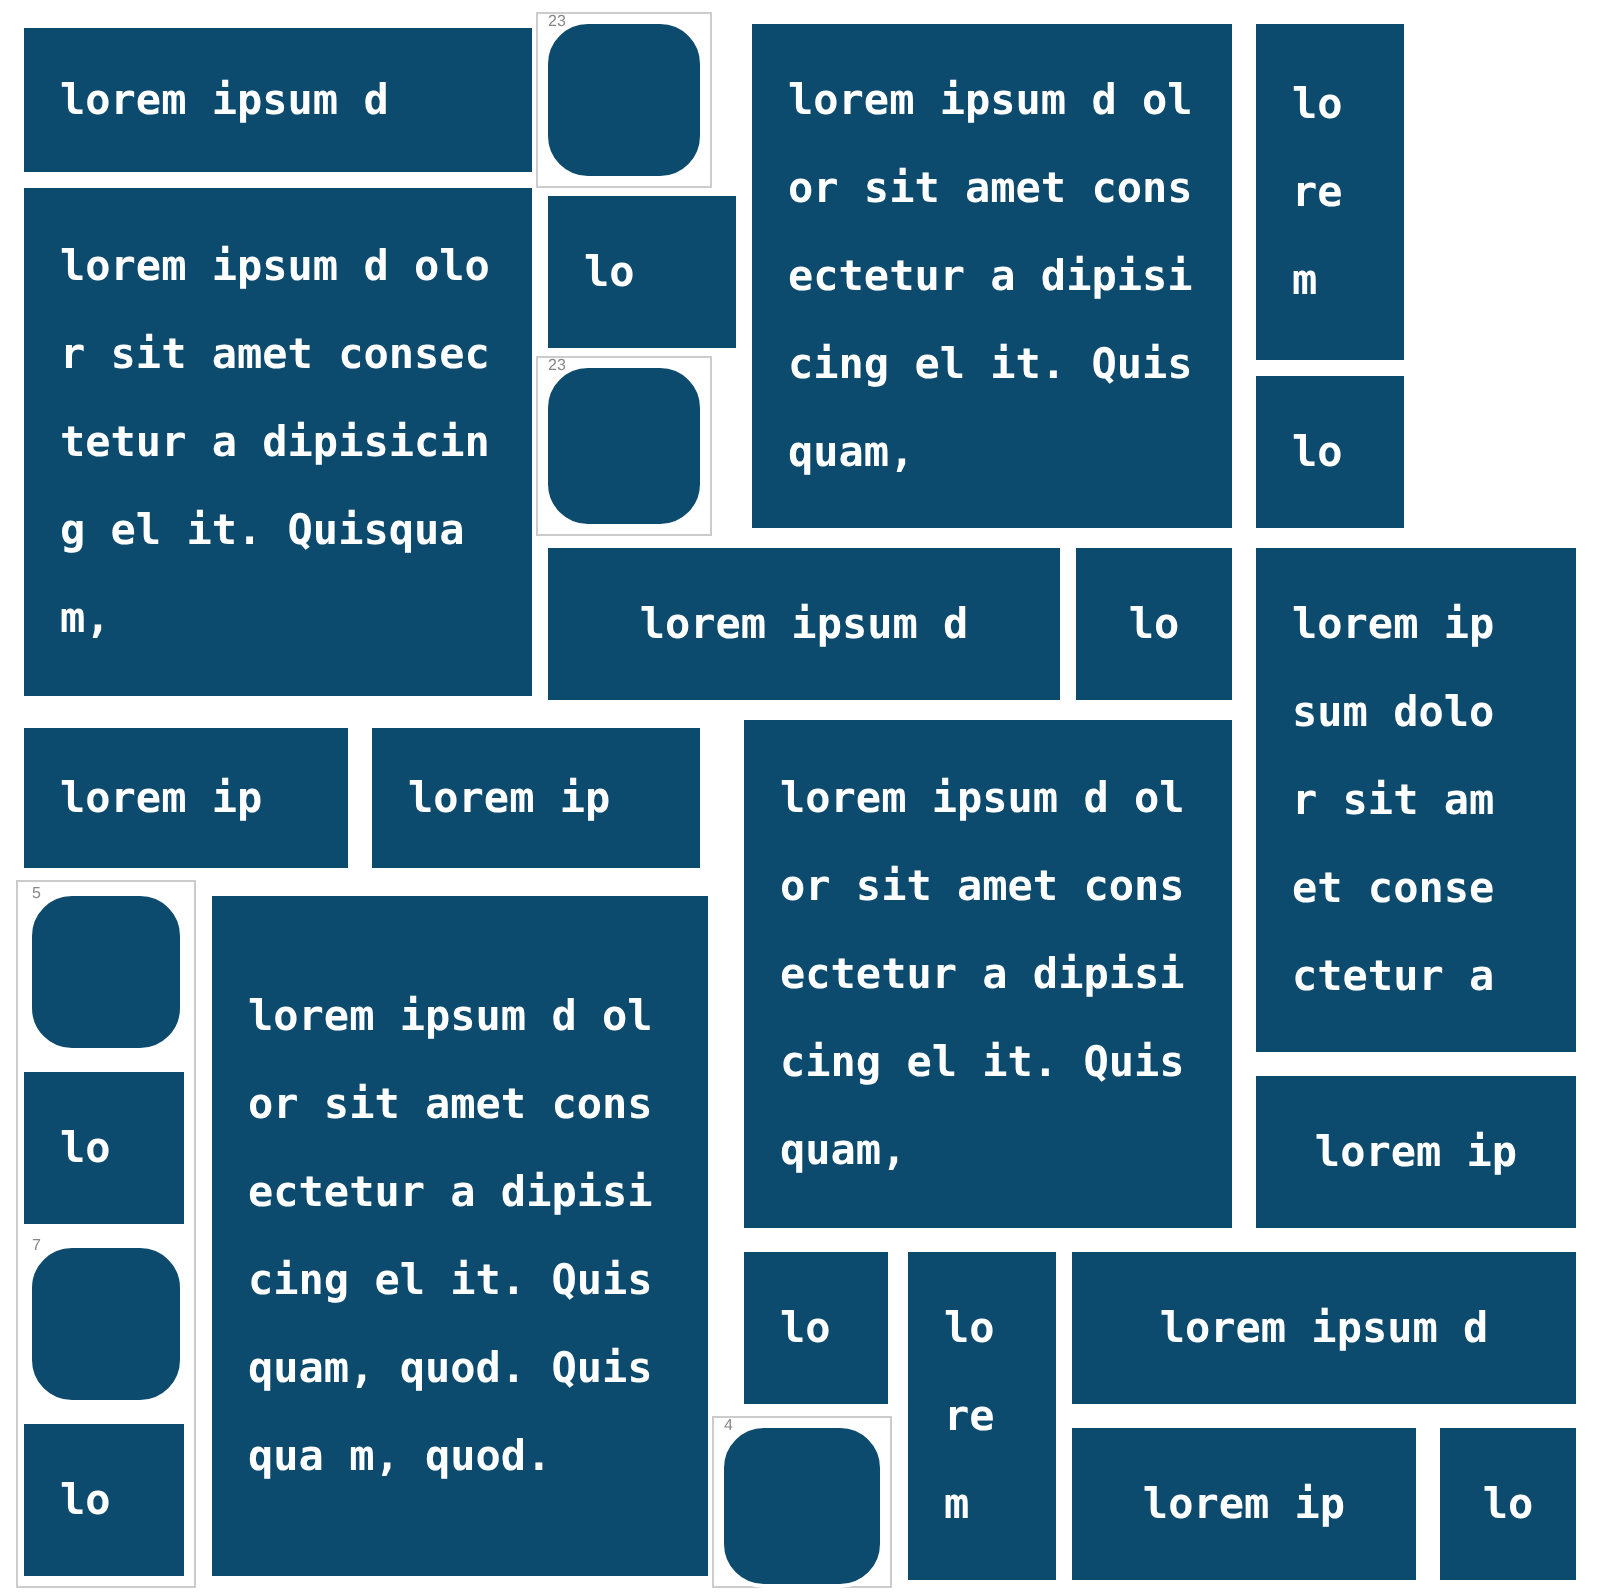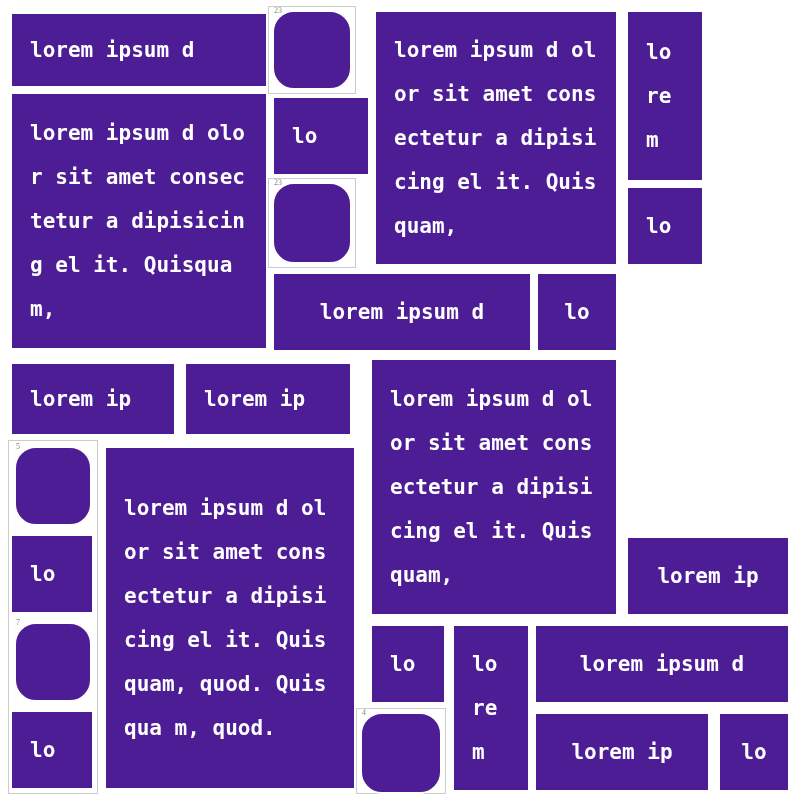--- a/index.html
+++ b/index.html
@@ -14,21 +14,21 @@
     overflow: hidden;
   }
   #canvas {
     position: relative;
     width: 800px;
     height: 798px;
     background: #ffffff;
   }
   .cell {
     position: absolute;
-    background: #4c1d95;
+    background: #0c4a6e;
     color: #ffffff;
     border: 2px solid #ffffff;
     box-sizing: border-box;
     display: flex;
     align-items: center;
     overflow: hidden;
   }
   .cell .txt {
     font-family: "DejaVu Sans Mono", monospace;
     font-weight: bold;
@@ -42,21 +42,21 @@
     box-sizing: border-box;
   }
   .cell.rounded {
     border-radius: 22px;
     border: 2px solid #ffffff;
   }
   .tag {
     position: absolute;
     top: 1px;
     left: 2px;
-    font-family: Liberation Serif, serif;
+    font-family: Liberation Sans, sans-serif;
     font-size: 8px;
     color: #888888;
     background: transparent;
     z-index: 5;
     line-height: 9px;
   }
   .outline-box {
     position: absolute;
     border: 1px solid #cccccc;
     box-sizing: border-box;
@@ -98,20 +98,23 @@
     </div>
     <div class="cell" style="left: 626px; top: 186px; width: 78px; height: 80px;">
       <span class="txt">lo</span>
     </div>
     <div class="cell center" style="left: 272px; top: 272px; width: 260px; height: 80px;">
       <span class="txt">lorem ipsum d</span>
     </div>
     <div class="cell center" style="left: 536px; top: 272px; width: 82px; height: 80px;">
       <span class="txt">lo</span>
     </div>
+    <div class="cell" style="left: 626px; top: 272px; width: 164px; height: 256px;">
+      <span class="txt">lorem ip sum dolo r sit am et conse ctetur a</span>
+    </div>
     <div class="cell" style="left: 10px; top: 362px; width: 166px; height: 74px;">
       <span class="txt">lorem ip</span>
     </div>
     <div class="cell" style="left: 184px; top: 362px; width: 168px; height: 74px;">
       <span class="txt">lorem ip</span>
     </div>
     <div class="cell" style="left: 370px; top: 358px; width: 248px; height: 258px;">
       <span class="txt">lorem ipsum d olor sit amet consectetur a dipisicing el it. Quisquam,</span>
     </div>
     <span class="tag" style="left: 16px; top: 442px; position: absolute;">5</span>

